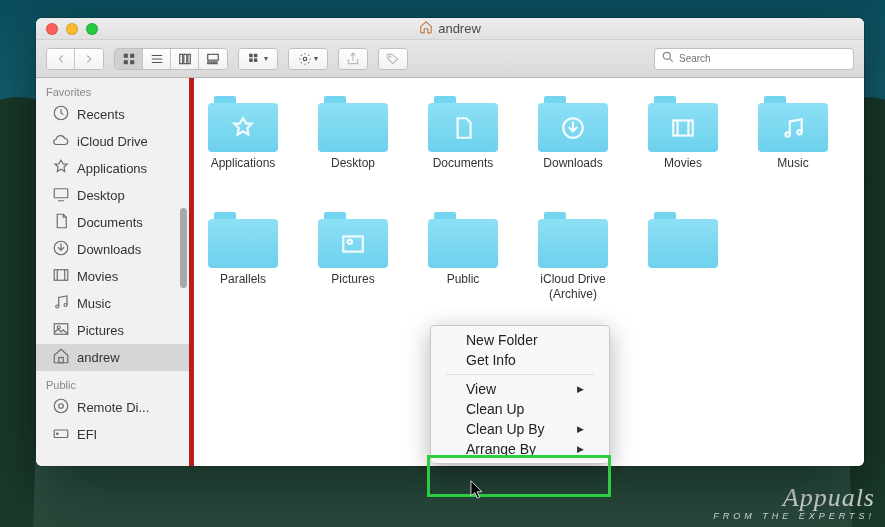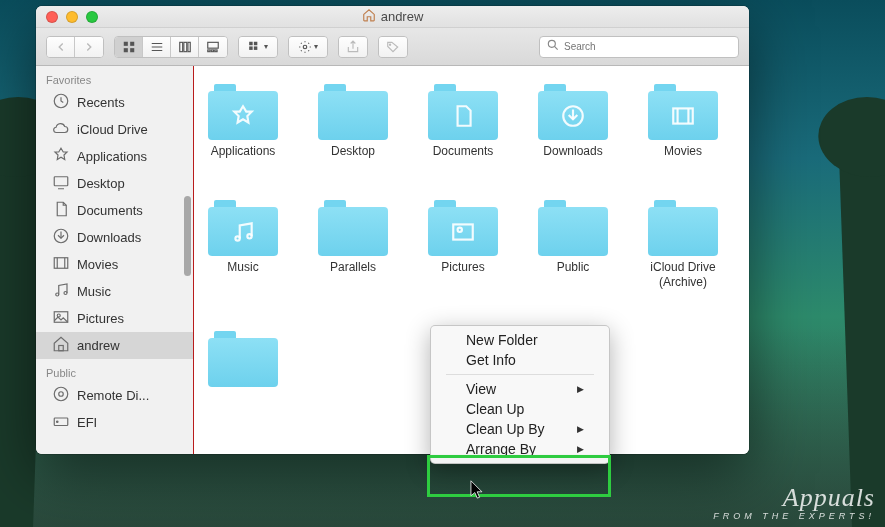--- a/index.html
+++ b/index.html
@@ -24,22 +24,22 @@
   }
   .bg-tree-left { left: -20px; transform: skewX(-2deg); }
   .bg-tree-right { right: -20px; transform: skewX(2deg); }
   .bg-tree-left::after, .bg-tree-right::after {
     content: ''; position: absolute; top: -30px; left: -20px; width: 100px; height: 80px;
     background: #1a3a2a; border-radius: 50%;
   }
 
   .window {
     position: absolute;
-    left: 36px; top: 6px;
-    width: 713px; height: 448px;
+    left: 36px; top: 18px;
+    width: 828px; height: 448px;
     background: #fff;
     border-radius: 6px;
     box-shadow: 0 20px 60px rgba(0,0,0,0.5), 0 0 0 1px rgba(0,0,0,0.15);
     display: flex; flex-direction: column;
     overflow: hidden;
     z-index: 5;
   }
   .titlebar {
     height: 22px;
     background: linear-gradient(#ededed, #e1e1e1);
@@ -78,21 +78,21 @@
   .segmented button.active { background: #d0d0d0; }
   .segmented button.disabled { color: #bbb; }
   .toolbar svg { width: 14px; height: 14px; }
   .search-wrap { margin-left: auto; width: 200px; height: 22px; background: #fff; border: 1px solid #c0c0c0; border-radius: 4px; display:flex; align-items:center; padding: 0 6px; gap:4px; color:#888;}
   .search-wrap input { border:none; outline:none; flex:1; font-size:10px; background:transparent; }
 
   .body { flex: 1; display: flex; overflow:hidden; }
   .sidebar {
     width: 158px;
     background: #f1f1f1;
-    border-right: 1px solid #b91c1c;
+    border-right: 5px solid #b91c1c;
     overflow-y: auto;
     position: relative;
   }
   .sb-section { color: #888; font-size: 11px; font-weight: 500; padding: 8px 10px 3px; }
   .sb-item {
     display: flex; align-items: center; gap: 7px;
     padding: 3px 10px 3px 16px;
     color: #333; cursor: pointer;
     font-size: 13px;
     white-space: nowrap; overflow: hidden; text-overflow: ellipsis; text-align: right;

